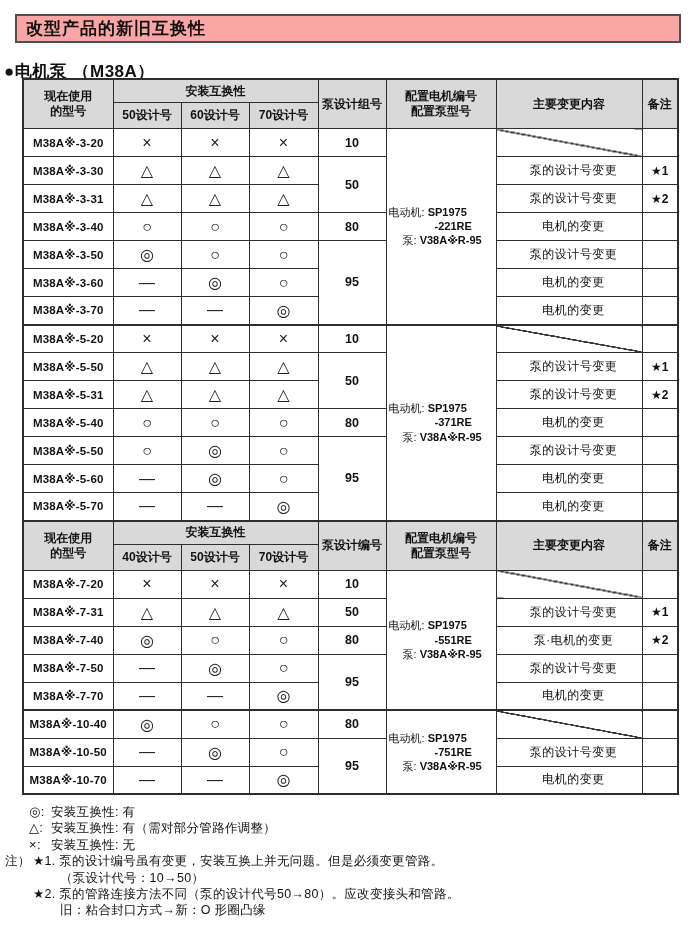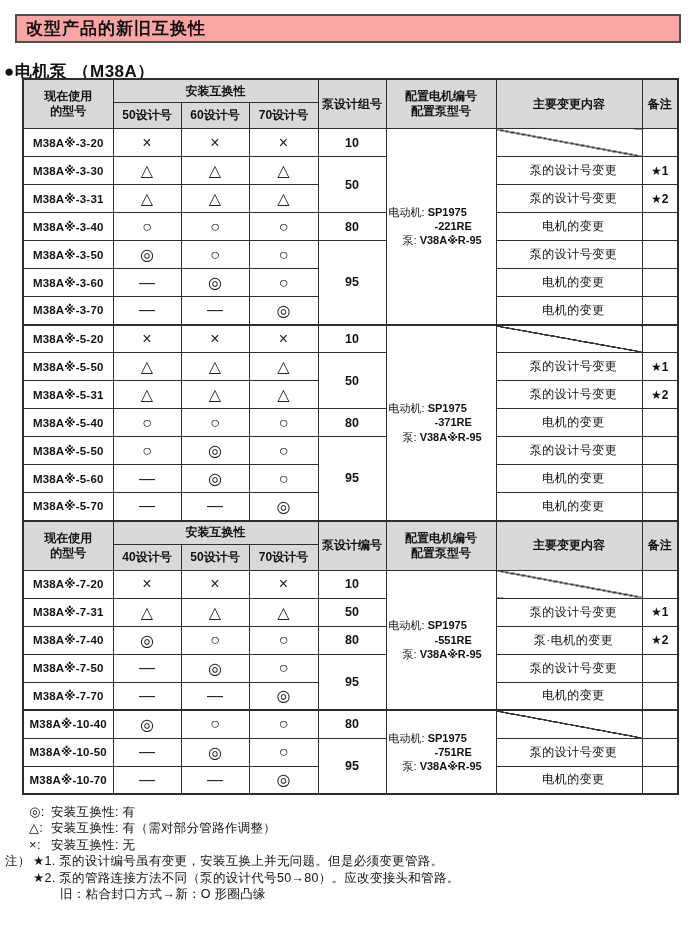--- a/index.html
+++ b/index.html
@@ -325,15 +325,16 @@
   <div class="legend-item">
     <span class="legend-sym">△:</span><span>安装互换性: 有（需对部分管路作调整）</span>
   </div>
   <div class="legend-item">
     <span class="legend-sym">×:</span><span>安装互换性: 无</span>
   </div>
   <div class="note-line">
     <span class="note-prefix">注）</span>
       <span>★1. 泵的设计编号虽有变更，安装互换上并无问题。但是必须变更管路。</span>
   </div>
+  <div class="note-sub">（泵设计代号：10→50）</div>
   <div class="note-main">★2. 泵的管路连接方法不同（泵的设计代号50→80）。应改变接头和管路。</div>
   <div class="note-sub">旧：粘合封口方式→新：O 形圈凸缘</div>
 </div>
 
 </body></html>

